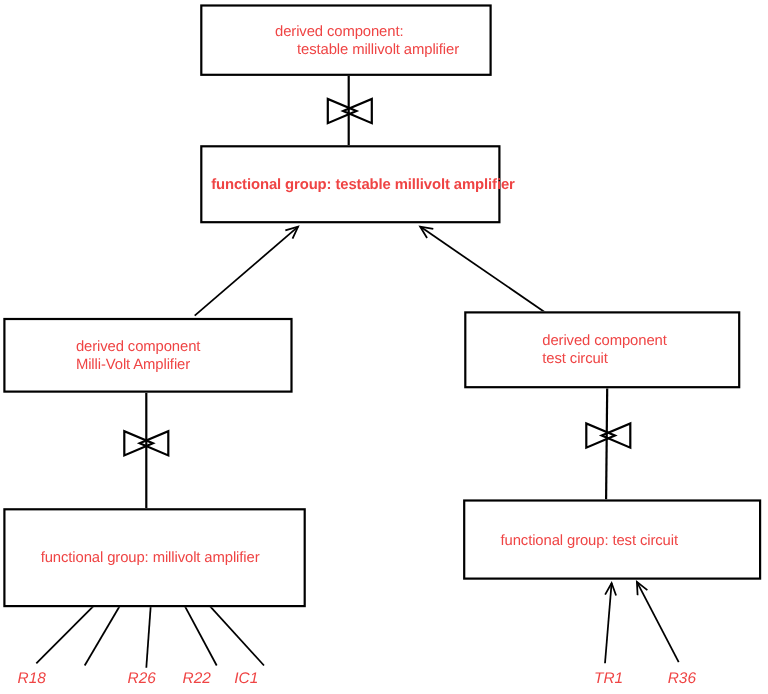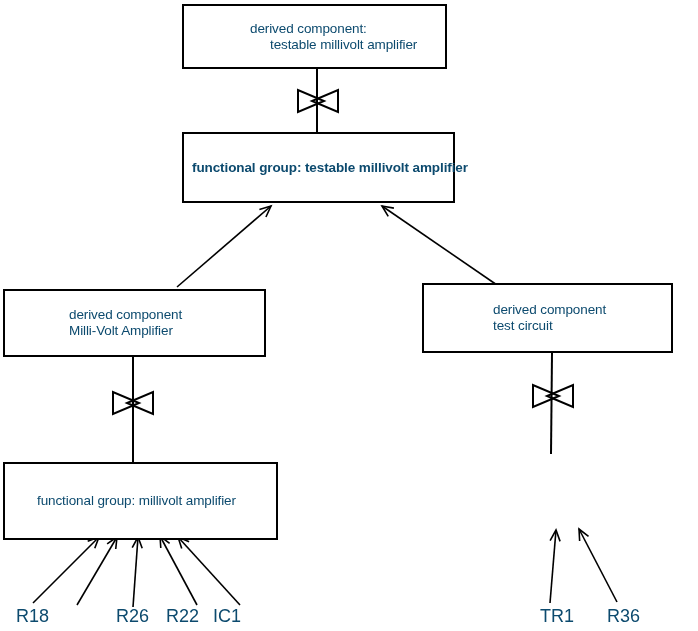--- a/index.html
+++ b/index.html
@@ -6,21 +6,21 @@
     margin: 0;
     padding: 0;
     background: #ffffff;
   }
   .canvas {
     position: relative;
     width: 698px;
     height: 631px;
     background: #ffffff;
     font-family: "Liberation Sans", sans-serif;
-    color: #0c4a6e;
+    color: #ef4444;
     overflow: hidden;
   }
   .wires {
     position: absolute;
     left: 0;
     top: 0;
   }
   .node {
     position: absolute;
     box-sizing: border-box;
@@ -32,29 +32,30 @@
     font-size: 13.5px;
     line-height: 16px;
     letter-spacing: -0.1px;
   }
   .node .ln { white-space: nowrap; }
 
   #box-top-derived      { left: 182px; top: 4px;   width: 265px; height: 65px; padding-left: 66px; }
   #box-top-derived .ln2 { margin-left: 20px; }
   #box-top-functional   { left: 182px; top: 132px; width: 273px; height: 71px; padding-left: 8px; font-weight: bold; }
   #box-left-derived     { left: 3px;   top: 289px; width: 263px; height: 68px; padding-left: 64px; }
-  #box-left-functional  { left: 3px;   top: 462px; width: 275px; height: 78px; padding-left: 32px; }
+  #box-left-functional  { left: 3px;   top: 462px; width: 275px; height: 90px; padding-left: 32px; }
   #box-right-derived    { left: 422px; top: 283px; width: 251px; height: 70px; padding-left: 69px; }
   #box-right-functional { left: 421px; top: 454px; width: 271px; height: 73px; padding-left: 32px; }
 
   .leaf-label {
     position: absolute;
-    font-size: 18px;
+    font-size: 14px;
     line-height: 15px;
     white-space: nowrap;
+    font-style: italic;
   }
   #lbl-r18 { left: 16px;  top: 609px; }
   #lbl-r30 { left: 64px;  top: 645px; }
   #lbl-r26 { left: 116px; top: 609px; }
   #lbl-r22 { left: 166px; top: 609px; }
   #lbl-ic1 { left: 213px; top: 609px; }
   #lbl-tr1 { left: 540px; top: 609px; }
   #lbl-r36 { left: 607px; top: 609px; }
 </style>
 </head>
@@ -119,20 +120,23 @@
 
   <div class="node" id="box-left-functional">
     <div class="ln">functional group: millivolt amplifier</div>
   </div>
 
   <div class="node" id="box-right-derived">
     <div class="ln">derived component</div>
     <div class="ln">test circuit</div>
   </div>
 
+  <div class="node" id="box-right-functional">
+    <div class="ln">functional group: test circuit</div>
+  </div>
 
   <div class="leaf-label" id="lbl-r18">R18</div>
   <div class="leaf-label" id="lbl-r30">R30</div>
   <div class="leaf-label" id="lbl-r26">R26</div>
   <div class="leaf-label" id="lbl-r22">R22</div>
   <div class="leaf-label" id="lbl-ic1">IC1</div>
   <div class="leaf-label" id="lbl-tr1">TR1</div>
   <div class="leaf-label" id="lbl-r36">R36</div>
 
 </div>

